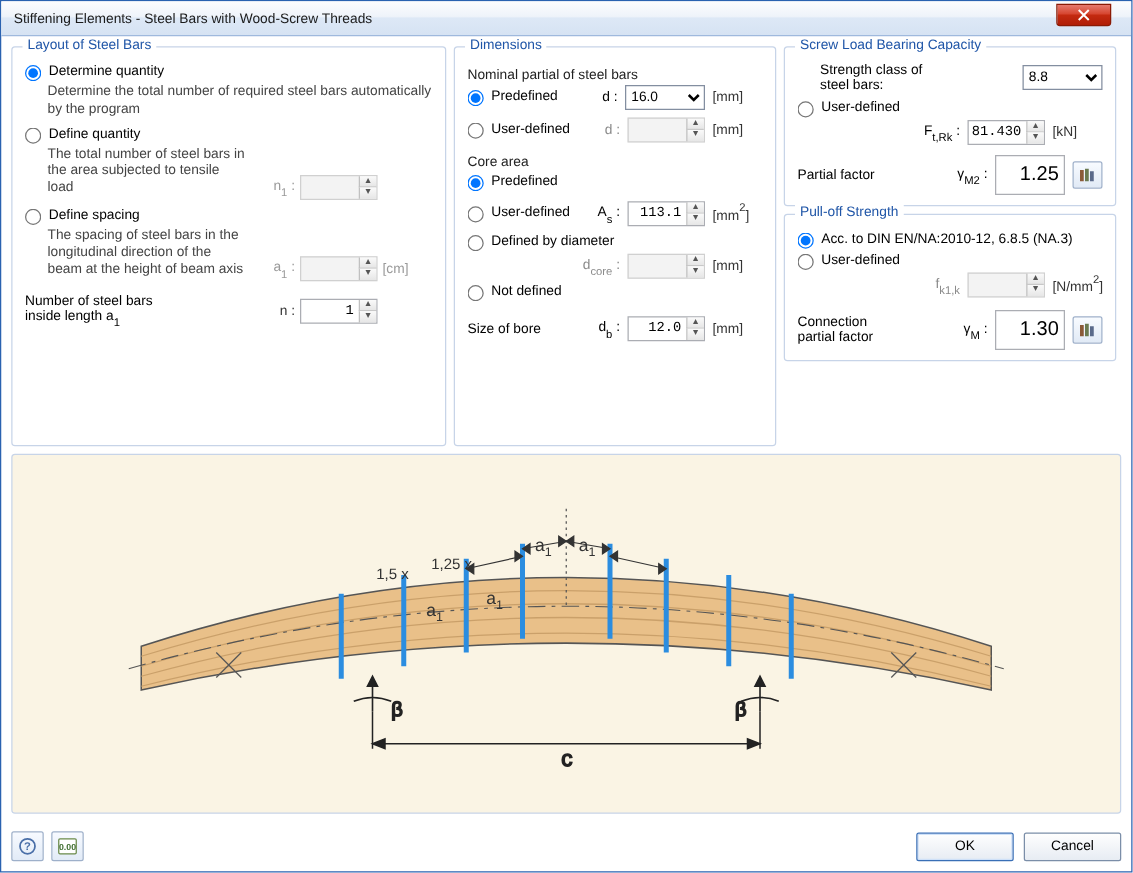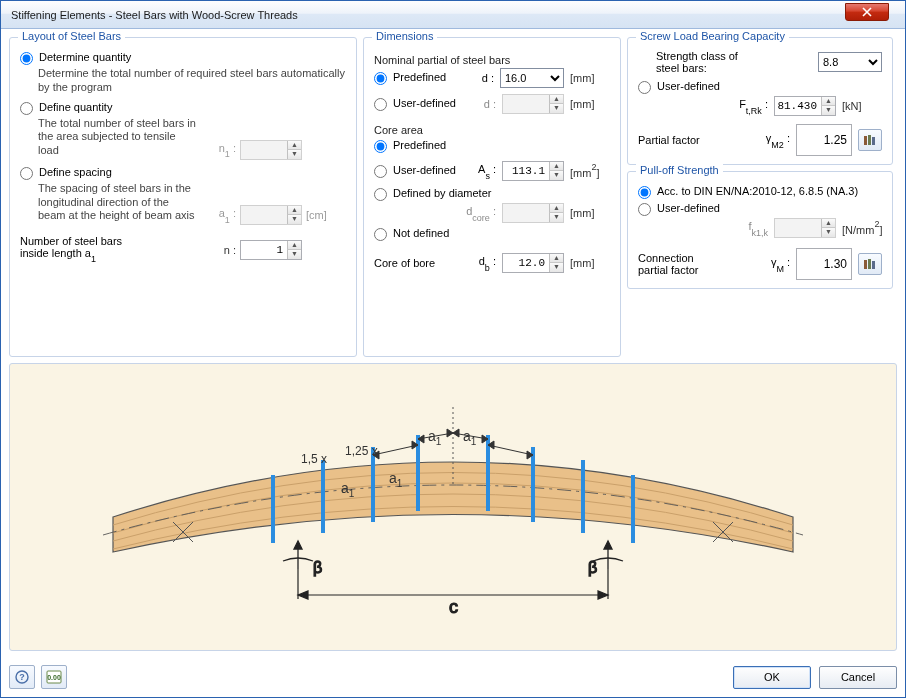--- a/index.html
+++ b/index.html
@@ -132,21 +132,21 @@
     width:26px;height:24px;
     border:1px solid #9eb0ca;
     background: linear-gradient(#f7faff,#e2ebf7);
     border-radius:2px;
     display:inline-flex;align-items:center;justify-content:center;
     margin-right:6px;
     font-size:12px;
   }
   svg text { font-family: "Segoe UI", Tahoma, sans-serif; }
   .plain-input {
-    border:1px solid #abadb3; height:32px; width:56px; text-align:right; padding-right:4px; font-size:12px;
+    border:1px solid #abadb3; height:32px; width:56px; text-align:right; padding-right:4px; font-size:16px;
   }
 </style>
 </head>
 <body>
 
 <div class="titlebar">
   <span class="title">Stiffening Elements - Steel Bars with Wood-Screw Threads</span>
   <div class="close">
     <svg width="10" height="10" viewBox="0 0 10 10">
         <path d="M1 1 L9 9 M9 1 L1 9" stroke="#fff" stroke-width="1.6"></path>
@@ -294,21 +294,21 @@
               </span>
             </span>
             <span class="unit disabled">[mm]</span>
         </div>
         <div class="radio-row" style="margin-top:4px;">
             <input type="radio" name="core" style="">
           <span>Not defined</span>
         </div>
 
         <div class="row" style="justify-content:space-between; margin-top:12px;">
-          <span>Core of bore</span>
+          <span>Size of bore</span>
           <div class="row">
             <span>d<span class="sub">b</span> :</span>
             <span class="spin">
                 <input value="12.0" style="">
                 <span class="ud">
                   <div>▲</div>
                   <div>▼</div>
                 </span>
               </span>
             <span class="unit">[mm]</span>

